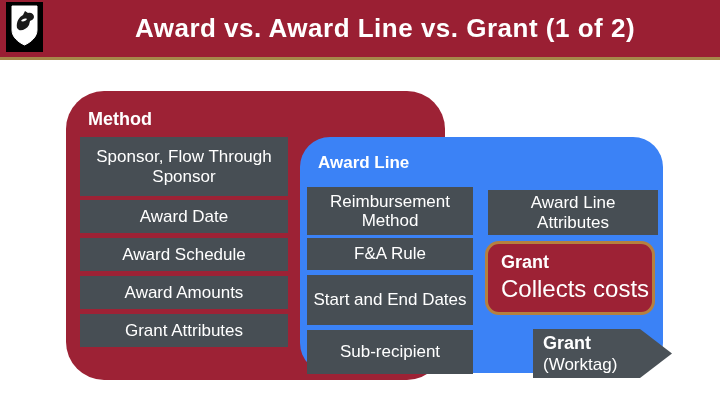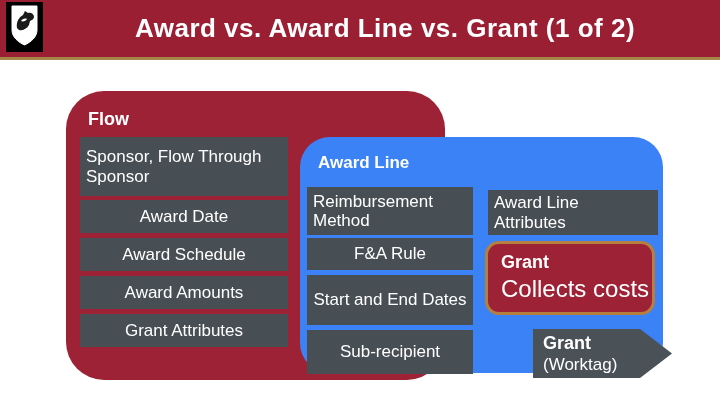--- a/index.html
+++ b/index.html
@@ -27,21 +27,21 @@
   .award-panel {
     position:absolute; left:66px; top:91px; width:379px; height:289px;
     background:#9d2235; border-radius:38px; z-index:1;
   }
   .panel-label { position:absolute; color:#ffffff; font-weight:bold; }
   .award-panel .panel-label { left:22px; top:18px; font-size:18px; }
 
   .item-box {
     position:absolute; background:#474e54; color:#ffffff;
     display:flex; align-items:center; justify-content:center;
-    font-size:17px; line-height:1.14; padding:2px 6px;
+    text-align:center; font-size:17px; line-height:1.14; padding:2px 6px;
   }
   
   .award-panel .item-box { left:14px; width:208px; }
   .ab-1 { top:46px;  height:59px; }
   .ab-2 { top:109px; height:33px; }
   .ab-3 { top:147px; height:33px; }
   .ab-4 { top:185px; height:33px; }
   .ab-5 { top:223px; height:33px; }
 
   
@@ -95,21 +95,21 @@
           <path d="M7 24 C6 18 9 13 13 11 L15 7 L18 9 C21 8 24 10 24 13 C24 15 22 16 20 17 L19 21 C17 25 12 27 9 26 Z" fill="#1a1a1a"></path>
           <path d="M11 17 C12 15 15 14 17 15 C16 17 13 18 11 17 Z" fill="#ffffff"></path>
         </svg>
       </span>
     </div>
     <div class="slide-title">Award vs. Award Line vs. Grant (1 of 2)</div>
   </div>
   <div class="gold-rule"></div>
 
   <div class="award-panel">
-    <div class="panel-label">Flow</div>
+    <div class="panel-label">Method</div>
     <div class="item-box ab-1">Sponsor, Flow Through Sponsor</div>
     <div class="item-box ab-3">Award Schedule</div>
     <div class="item-box ab-2">Award Date</div>
     <div class="item-box ab-4">Award Amounts</div>
     <div class="item-box ab-5">Grant Attributes</div>
   </div>
 
   <div class="awardline-panel">
     <div class="panel-label">Award Line</div>
 

